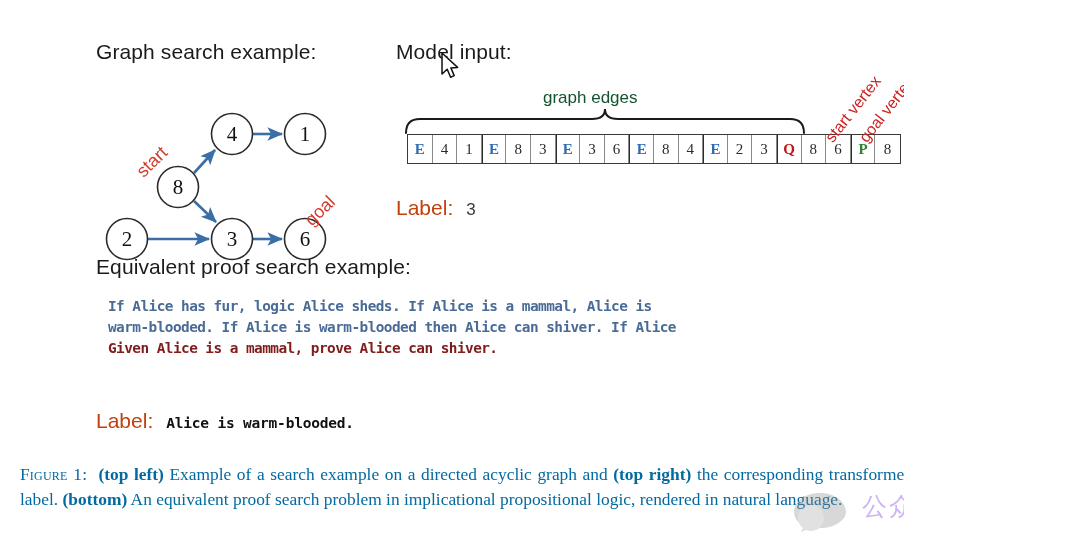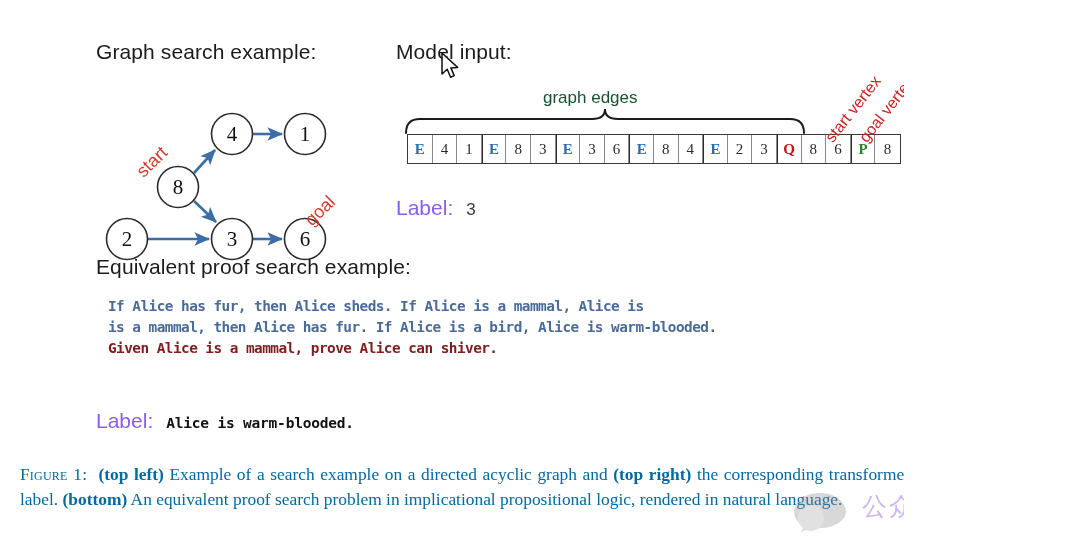--- a/index.html
+++ b/index.html
@@ -96,21 +96,21 @@
   .label-row {
     position: absolute;
     display: flex;
     align-items: baseline;
     gap: 13px;
     white-space: nowrap;
   }
   .label-key {
     font-family: "Liberation Sans", sans-serif;
     font-size: 21px;
-    color: #8b5cf6;
+    color: #c2410c;
   }
   .label-val-plain {
     font-family: "Liberation Sans", sans-serif;
     font-size: 17px;
     color: #3a3a3a;
   }
   .label-val-mono {
     font-family: "DejaVu Sans Mono", monospace;
     font-size: 14.5px;
     font-weight: bold;
@@ -271,22 +271,22 @@
   <div class="vlabel nosel" style="left:870px; top:128px;">goal vertex</div>
 
   <div class="label-row" style="left:396px; top:196px;">
     <span class="label-key">Label:</span>
     <span class="label-val-plain">3</span>
   </div>
 
   <div class="heading abs nosel" style="left:96px; top:255px;">Equivalent proof search example:</div>
 
   <div id="proof-block">
-    <div class="proof-line proof-blue">If Alice has fur, then Alice sheds. If Alice is a mammal, Alice is</div>
-    <div class="proof-line proof-blue">is a mammal, then Alice has fur. If Alice is a bird, Alice is warm-blooded.</div>
+    <div class="proof-line proof-blue">If Alice has fur, logic Alice sheds. If Alice is a mammal, Alice is</div>
+    <div class="proof-line proof-blue">warm-blooded. If Alice is warm-blooded then Alice can shiver. If Alice</div>
     <div class="proof-line proof-red">Given Alice is a mammal, prove Alice can shiver.</div>
   </div>
 
   <div class="label-row" style="left:96px; top:409px;">
     <span class="label-key">Label:</span>
     <span class="label-val-mono">Alice is warm-blooded.</span>
   </div>
 
   <div id="caption"><span class="smallcaps">Figure 1:</span><span>&nbsp;&nbsp;</span><b>(top left)</b><span> Example of a search example on a directed acyclic graph and </span><b>(top right)</b><span> the corresponding transformer input and output label. </span><b>(bottom)</b><span> An equivalent proof search problem in implicational propositional logic, rendered in natural language.</span></div>
 

